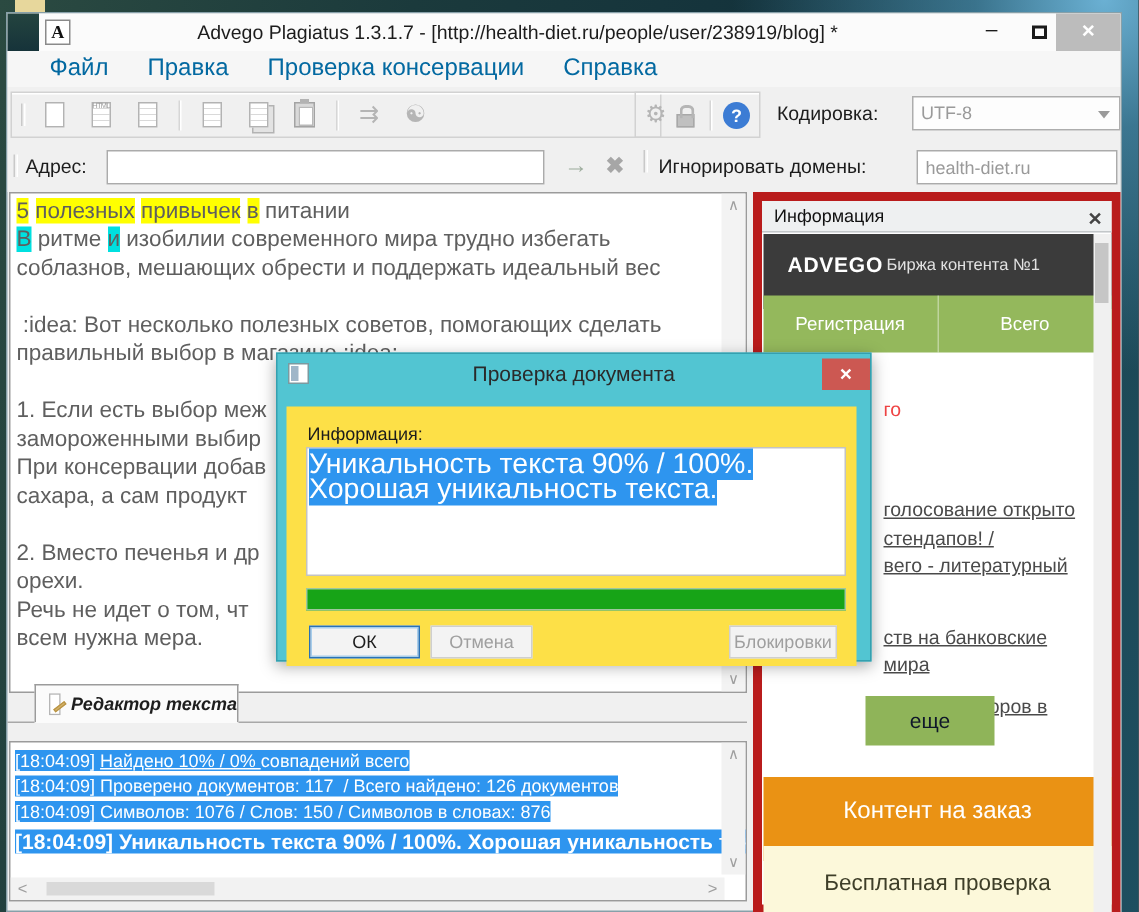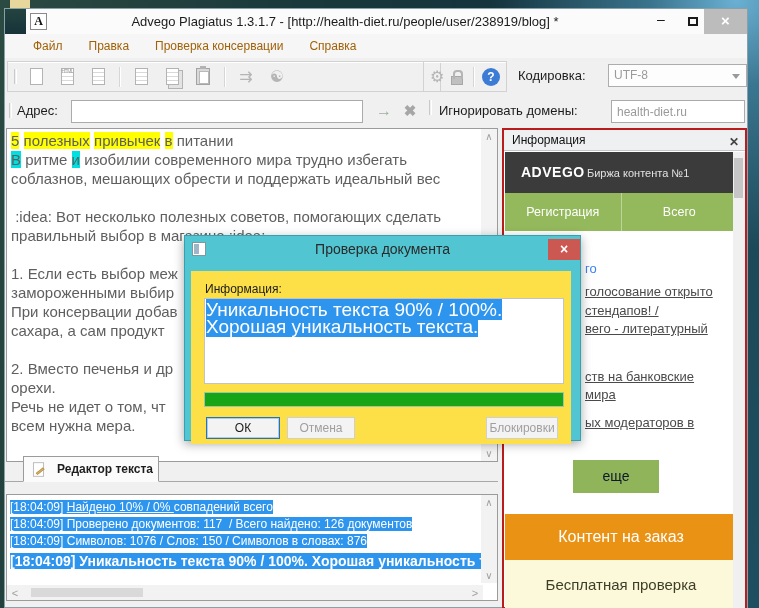--- a/index.html
+++ b/index.html
@@ -21,21 +21,21 @@
     white-space:nowrap;overflow:hidden;}
   .capbtn{top:0;height:25px;text-align:center;color:#1a1a1a;cursor:default;}
   #btn-min{left:640px;width:32px;font-size:14px;line-height:20px;}
   #btn-max{left:672px;width:32px;}
   #btn-max .maxglyph{display:inline-block;width:10px;height:9px;border:2px solid #1a1a1a;margin-top:8px;}
   #btn-close{left:699px;width:43px;background:#bcbcbc;color:#fff;font-size:15px;font-weight:bold;line-height:24px;}
   
   #menubar{left:0;top:25px;width:742px;height:24px;background:#f6f6f6;display:flex;align-items:center;padding-left:28px;gap:26px;}
   .grip{width:3px;height:15px;border-left:1px solid #c9c9c9;border-right:1px solid #ffffff;}
   #menu-grip{left:8px;top:29px;}
-  .menu-item{font-size:12px;color:#a16207;white-space:nowrap;}
+  .menu-item{font-size:16px;color:#0369a1;white-space:nowrap;}
   
   #toolbar{left:0;top:49px;width:742px;height:37px;background:#f0f0f0;}
   .tpanel{position:absolute;top:3px;height:31px;border:1px solid #d2d2d2;box-shadow:inset 0 1px 0 #fff;display:flex;align-items:center;gap:7px;padding:0 6px;}
   #tpanel-main{left:2px;width:434px;}
   #tpanel-tools{left:418px;width:84px;}
   .tsep{width:1px;height:20px;background:#d6d6d6;box-shadow:1px 0 0 #fff;margin:0 2px;}
   .tbtn{width:24px;height:24px;display:flex;align-items:center;justify-content:center;}
   .pg{position:relative;width:13px;height:17px;background:#fff;border:1px solid #b3b3b3;
       background-image:repeating-linear-gradient(#fff 0 3px,#d9d9d9 3px 4px);}
   .pg.blank{background-image:none;}
@@ -66,52 +66,52 @@
   #editor{left:1px;top:119px;width:492px;height:334px;background:#fff;border:1px solid #9b9b9b;overflow:hidden;}
   #editor-text{position:absolute;left:4px;top:2px;right:18px;font-size:15px;line-height:19px;color:#5f5f5f;white-space:pre;}
   .ed-line{min-height:19px;}
   .hl-y{background:#ffff00;}
   .hl-c{background:#00e0e0;}
   #ed-vscroll{position:absolute;right:0;top:0;width:16px;height:100%;background:#f3f3f3;}
   .scroll-arrow{color:#9f9f9f;font-size:10px;text-align:center;width:16px;}
   
   #tabline{left:0;top:472px;width:493px;height:1px;background:#a8a8a8;}
   #editor-tab{left:18px;top:447px;width:136px;height:26px;background:#fbfbfb;border:1px solid #9b9b9b;border-bottom:1px solid #fbfbfb;
-     display:flex;align-items:center;gap:12px;padding-left:8px;}
+     display:flex;align-items:center;gap:6px;padding-left:8px;font-style:italic;}
   #editor-tab .pg{transform:scale(.85);}
   .pencil{position:absolute;left:2px;top:8px;width:11px;height:3px;background:#d4b36a;transform:rotate(-38deg);border:1px solid #b99445;}
   #tab-label{font-size:12px;font-weight:bold;color:#1e1e1e;white-space:nowrap;}
   
   #log{left:1px;top:485px;width:492px;height:107px;background:#fff;border:1px solid #9b9b9b;overflow:hidden;}
   #log-lines{position:absolute;left:3px;top:4px;right:18px;}
   .log-line{white-space:pre;font-size:12px;line-height:17px;}
   .log-sel{background:#2e95ef;color:#fff;}
   .log-line.strong{font-size:14px;font-weight:bold;margin-top:2px;line-height:19px;}
   .u{text-decoration:underline;}
   #log-vscroll{position:absolute;right:0;top:0;width:16px;height:88px;background:#f2f2f2;}
   #log-hscroll{position:absolute;left:0;bottom:0;width:476px;height:15px;background:#f2f2f2;display:flex;align-items:center;}
   #log-hthumb{position:absolute;left:24px;top:3px;width:112px;height:9px;background:#d9d9d9;}
   .hscroll-arrow{color:#9f9f9f;font-size:11px;width:16px;text-align:center;}
   #log-hscroll .right{position:absolute;right:0;}
   
-  #panel{left:497px;top:119px;width:245px;height:481px;border:2px solid #b91c1c;background:#fff;}
+  #panel{left:497px;top:119px;width:245px;height:481px;border:6px solid #b91c1c;background:#fff;}
   #panel-header{position:absolute;left:0;top:0;width:100%;height:21px;background:#eef0f1;border-bottom:1px solid #c3c7c9;
      font-size:12px;color:#111;line-height:20px;padding-left:8px;}
   #panel-close{position:absolute;right:6px;top:2px;font-size:12px;font-weight:bold;color:#444;}
   #advego-header{position:absolute;left:1px;top:22px;width:232px;height:50px;background:#3b3b3b;color:#fff;}
   #advego-brand{position:absolute;left:16px;top:12px;font-size:14px;font-weight:bold;letter-spacing:.5px;}
   #advego-tagline{position:absolute;left:82px;top:15px;font-size:11px;color:#e2e2e2;}
   #green-nav{position:absolute;left:1px;top:63px;width:232px;height:38px;background:#94b85c;display:flex;}
   .gcell{flex:1;color:#fff;font-size:12.5px;text-align:center;line-height:38px;}
   #green-nav .gcell + .gcell{border-left:1px solid rgba(255,255,255,.4);}
   #panel-vscroll{position:absolute;right:0;top:22px;width:12px;height:458px;background:#f0f0f0;}
   #panel-vthumb{position:absolute;left:1px;top:6px;width:9px;height:40px;background:#c6c6c6;}
   .frag{position:absolute;left:81px;font-size:13px;color:#4a4a4a;white-space:nowrap;}
-  .frag.link{text-decoration:underline;}
-  .frag.muted{color:#3b82f6;text-decoration:none;}
+  .frag.link{text-decoration:underline;margin-top:44px;}
+  .frag.muted{color:#ef4444;text-decoration:none;}
   #more-btn{position:absolute;left:69px;top:330px;width:86px;height:33px;background:#8fb459;color:#0f172a;
      font-size:14px;text-align:center;line-height:33px;}
   #orange-banner{position:absolute;left:1px;top:384px;width:232px;height:56px;background:#ea9214;color:#fff;
      font-size:16px;text-align:center;line-height:46px;}
   #cream-banner{position:absolute;left:1px;top:430px;width:232px;height:50px;background:#fcf8da;color:#3e3e28;
      font-size:15px;text-align:center;line-height:50px;}
   
   #dialog{left:179px;top:226px;width:397px;height:206px;background:#52c5d2;border:1px solid #35a0af;box-shadow:0 3px 10px rgba(0,0,0,.35);z-index:50;}
   #dlg-title{position:absolute;left:0;top:0;width:100%;height:17px;font-size:14px;color:#2a2a2a;text-align:center;line-height:26px;}
   #dlg-icon{position:absolute;left:7px;top:6px;width:14px;height:14px;background:#fff;border:1px solid #7b9aa0;}

